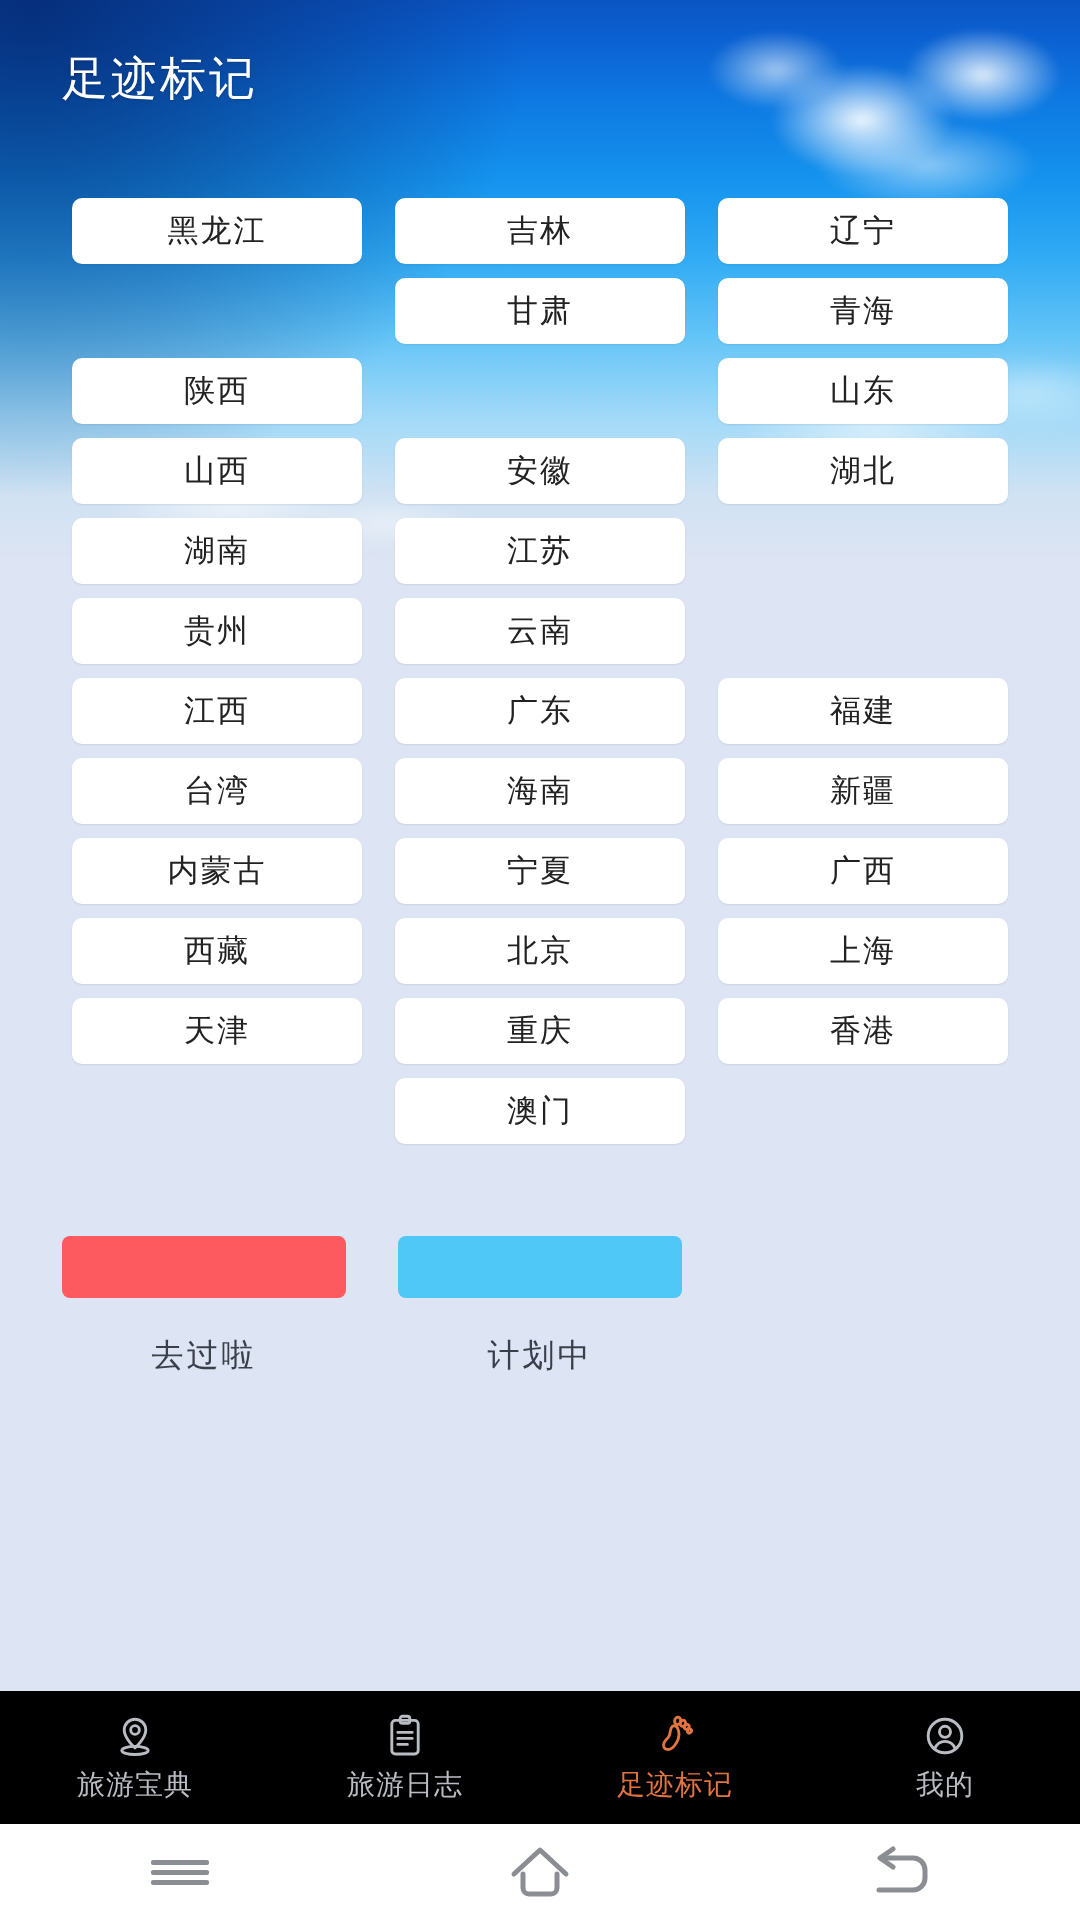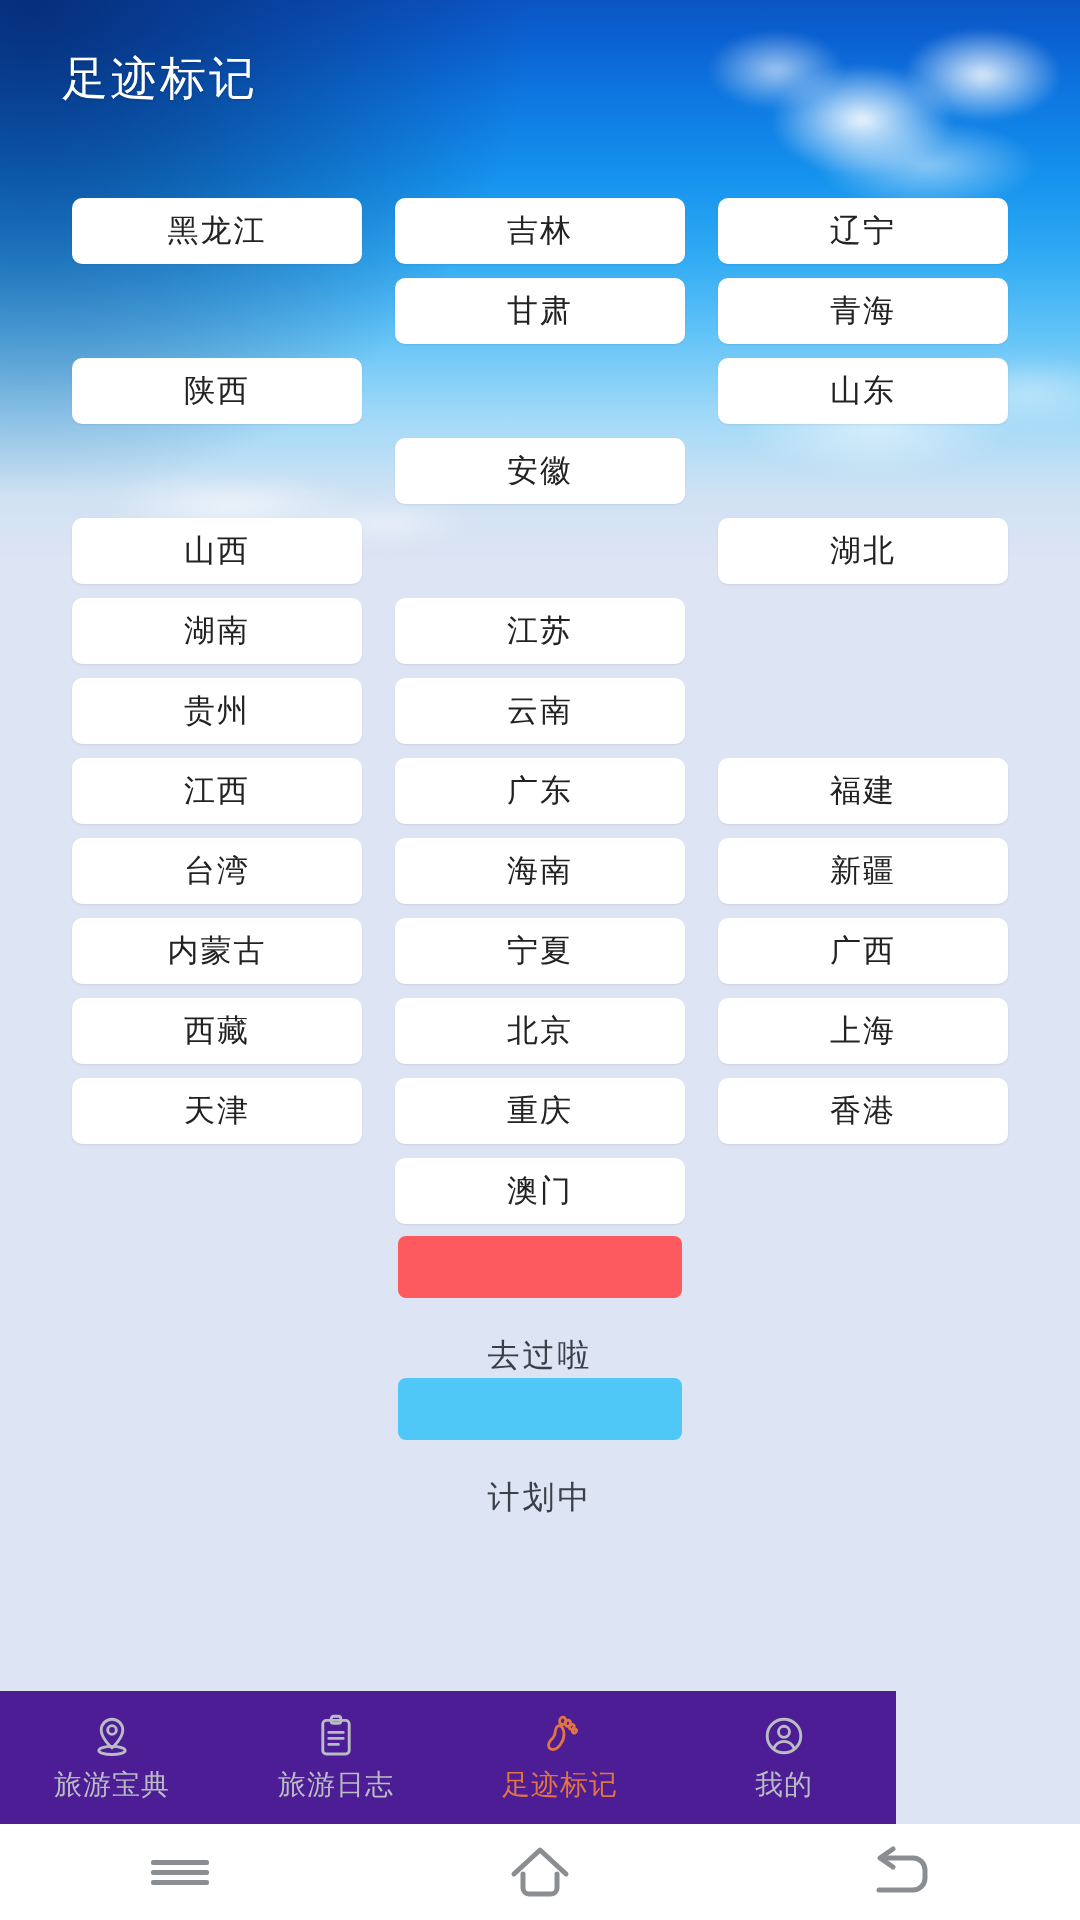--- a/index.html
+++ b/index.html
@@ -96,37 +96,37 @@
   .prov.col2 { grid-column:2;text-align:right; }
   .prov.col3 { grid-column:3; }
 
   
   #legend {
     position:absolute;
     left:36px; top:1236px;
     width:1008px;
     z-index:4;
     display:grid;
-    grid-template-columns:repeat(1,1fr);
+    grid-template-columns:repeat(3,1fr);
   }
   .leg { display:flex; flex-direction:column; align-items:center; }
   .swatch {
     width:284px; height:62px; border-radius:8px;
   }
   .leg-label {
     margin-top:36px;
     font-size:32px;
     color:#3b3f4a;
     letter-spacing:3px;
   }
 
   
   #tabbar {
-    position:absolute; left:0; bottom:96px; width:896px; height:134px;
-    background:#4c1d95;
+    position:absolute; left:0; bottom:96px; width:1080px; height:134px;
+    background:#000000;
     border-top:1px solid #e3e6ec;
     display:flex;
     z-index:10;
   }
   .tab {
     flex:1; display:flex; flex-direction:column;
     align-items:center; justify-content:center;
     gap:6px;
   }
   .tab .ticon { height:48px; display:flex; align-items:flex-end; }
@@ -156,22 +156,22 @@
 <div id="title">足迹标记</div>
 
 <div id="grid">
     <div class="prov col1">黑龙江</div>
     <div class="prov col2">吉林</div>
     <div class="prov col3">辽宁</div>
     <div class="prov col2">甘肃</div>
     <div class="prov col3">青海</div>
     <div class="prov col1">陕西</div>
     <div class="prov col3">山东</div>
+    <div class="prov col1">山西</div>
     <div class="prov col2">安徽</div>
-    <div class="prov col1">山西</div>
     <div class="prov col3">湖北</div>
     <div class="prov col1">湖南</div>
     <div class="prov col2">江苏</div>
     <div class="prov col1">贵州</div>
     <div class="prov col2">云南</div>
     <div class="prov col1">江西</div>
     <div class="prov col2">广东</div>
     <div class="prov col3">福建</div>
     <div class="prov col1">台湾</div>
     <div class="prov col2">海南</div>

